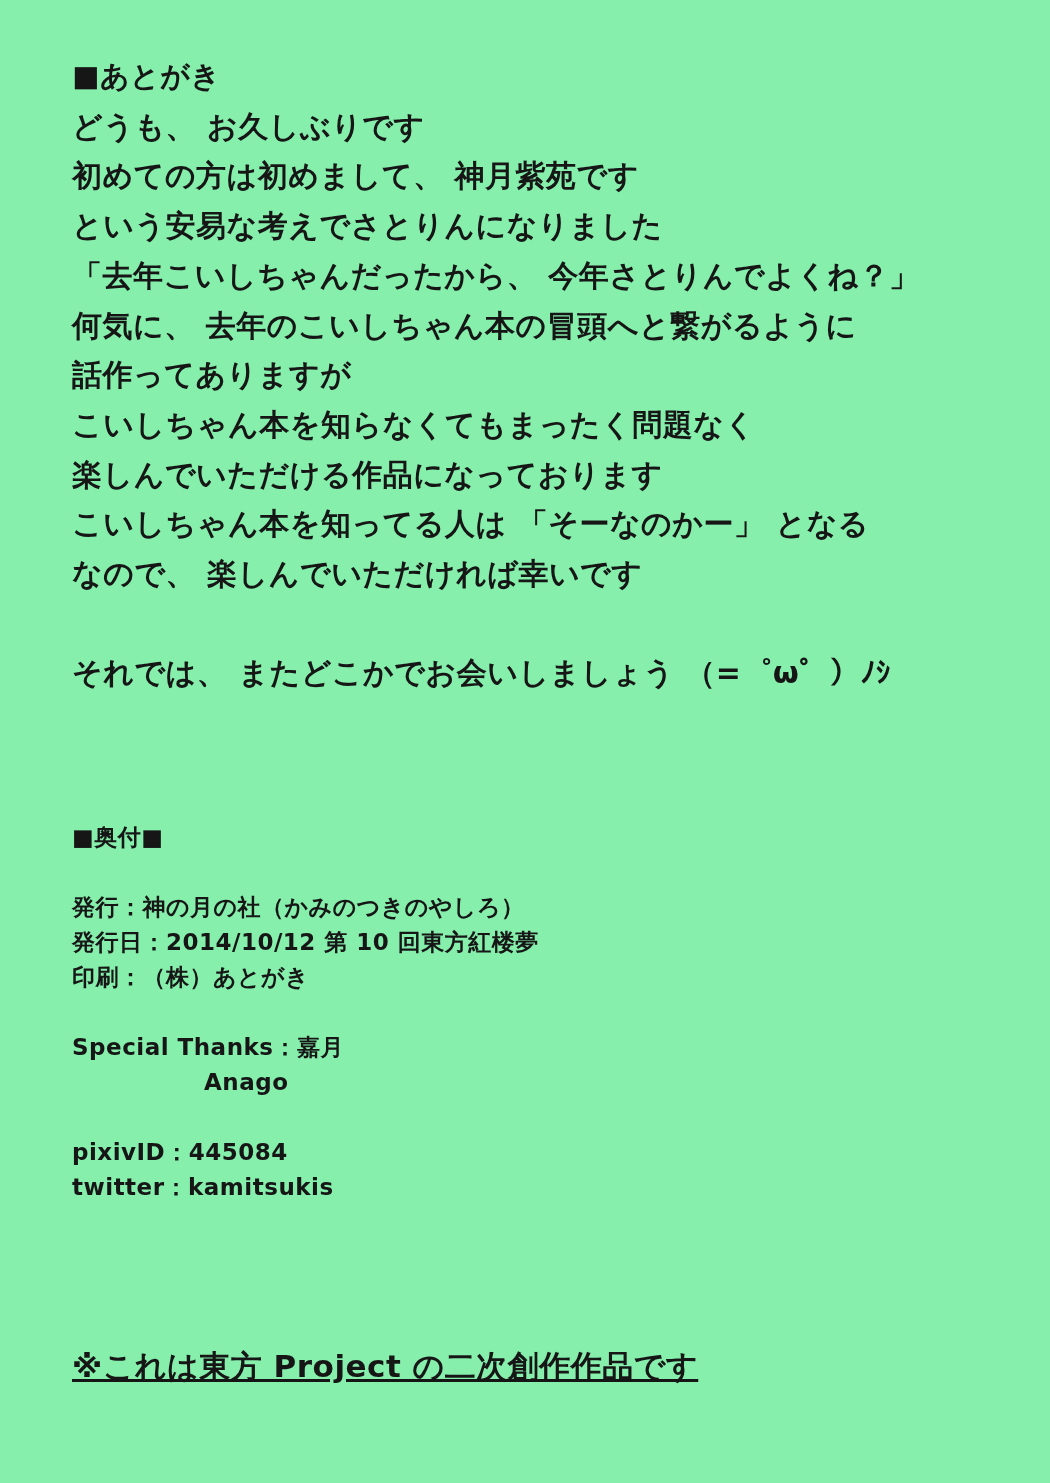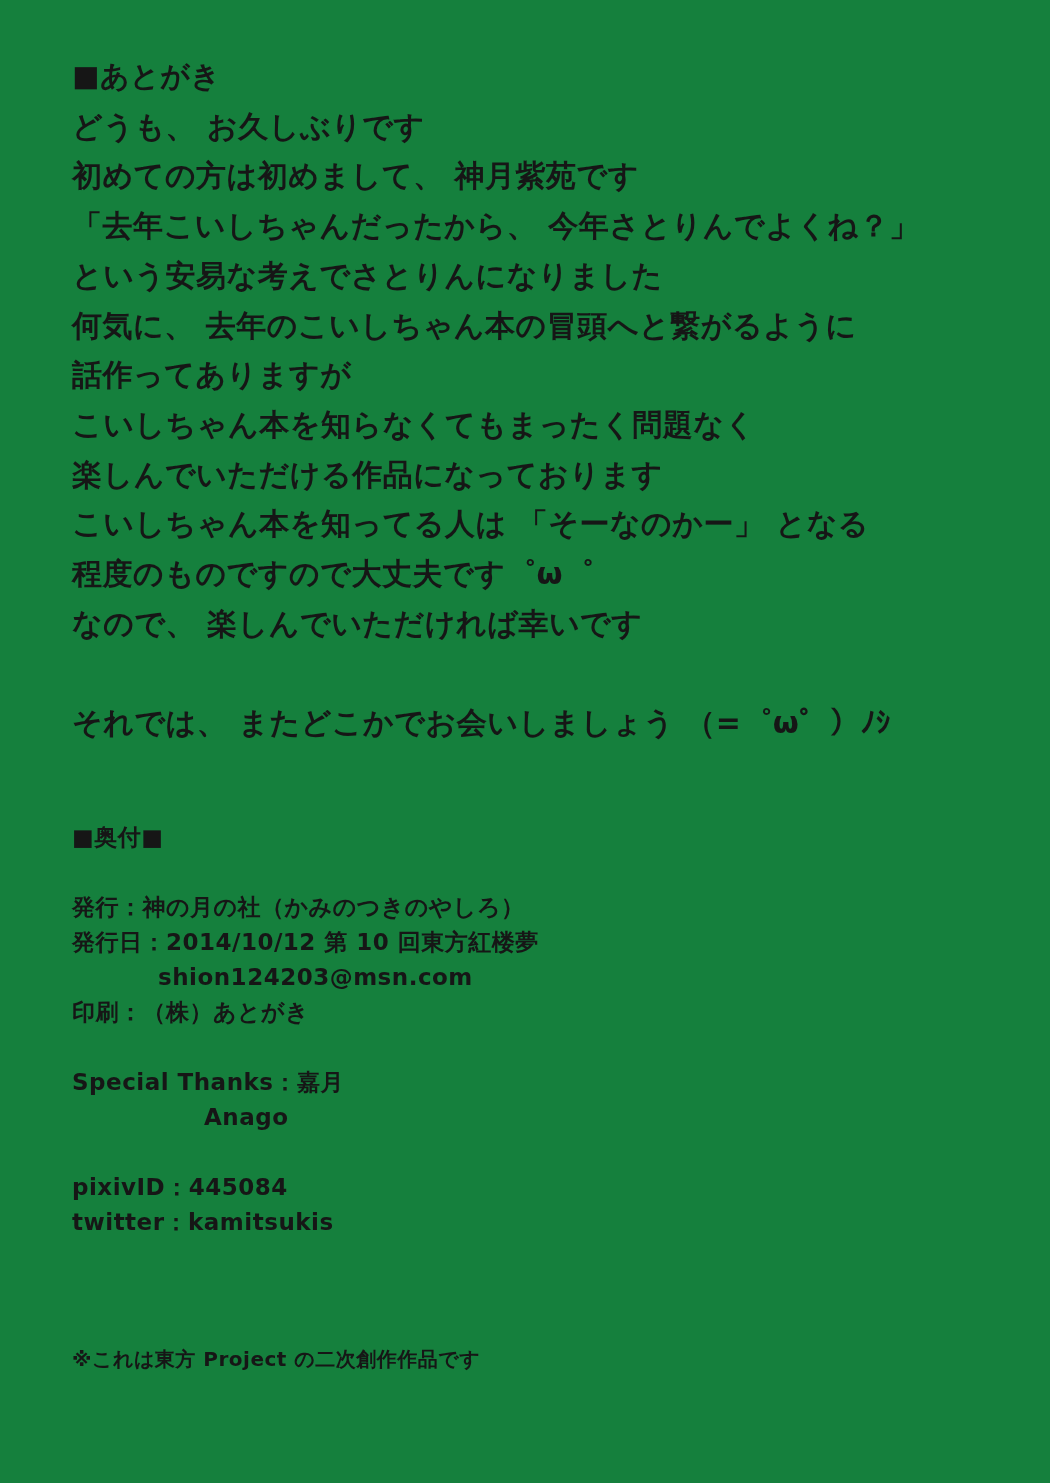--- a/index.html
+++ b/index.html
@@ -13,21 +13,21 @@
     height: 1483px;
     overflow: hidden;
     font-family: "DejaVu Sans", "Liberation Sans", sans-serif;
     color: #161616;
     font-weight: 700;
     -webkit-font-smoothing: antialiased;
   }
   .page {
     position: absolute;
     inset: 0;
-    background: #15803d;
+    background: #86efac;
   }
   p { margin: 0; padding: 0; white-space: pre; }
 
   
   .afterword {
     position: absolute;
     left: 72px;
     top: 52px;
     font-size: 30px;
     line-height: 49.7px;
@@ -48,52 +48,51 @@
   .colophon .heading { font-size: 23px; }
   .spacer-sm { height: 35px; }
   .indent-email { padding-left: 86px; }
   .indent-anago { padding-left: 132px; }
 
   
   .disclaimer {
     position: absolute;
     left: 72px;
     top: 1346px;
-    font-size: 20px;
+    font-size: 31px;
     letter-spacing: 0.5px;
+    text-decoration: underline;
   }
 </style>
 </head>
 <body>
 
 <div class="page">
 
   <div class="afterword">
     <p class="heading">■あとがき</p>
     <p>どうも、 お久しぶりです</p>
     <p>初めての方は初めまして、 神月紫苑です</p>
+    <p>という安易な考えでさとりんになりました</p>
     <p>「去年こいしちゃんだったから、 今年さとりんでよくね？」</p>
-    <p>という安易な考えでさとりんになりました</p>
     <p>何気に、 去年のこいしちゃん本の冒頭へと繋がるように</p>
     <p>話作ってありますが</p>
     <p>こいしちゃん本を知らなくてもまったく問題なく</p>
     <p>楽しんでいただける作品になっております</p>
     <p>こいしちゃん本を知ってる人は 「そーなのかー」 となる</p>
-    <p>程度のものですので大丈夫です゜ω゜</p>
     <p>なので、 楽しんでいただければ幸いです</p>
     <div class="spacer-lg"></div>
     <p>それでは、 またどこかでお会いしましょう （=゜ω゜）ﾉｼ</p>
   </div>
 
   <div class="colophon">
     <p class="heading">■奥付■</p>
     <div class="spacer-sm"></div>
     <p>発行：神の月の社（かみのつきのやしろ）</p>
     <p>発行日：2014/10/12 第 10 回東方紅楼夢</p>
-    <p class="indent-email">shion124203@msn.com</p>
     <p>印刷：（株）あとがき</p>
     <div class="spacer-sm"></div>
     <p>Special Thanks：嘉月</p>
     <p class="indent-anago">Anago</p>
     <div class="spacer-sm"></div>
     <p>pixivID：445084</p>
     <p>twitter：kamitsukis</p>
   </div>
 
   <p class="disclaimer">※これは東方 Project の二次創作作品です</p>

